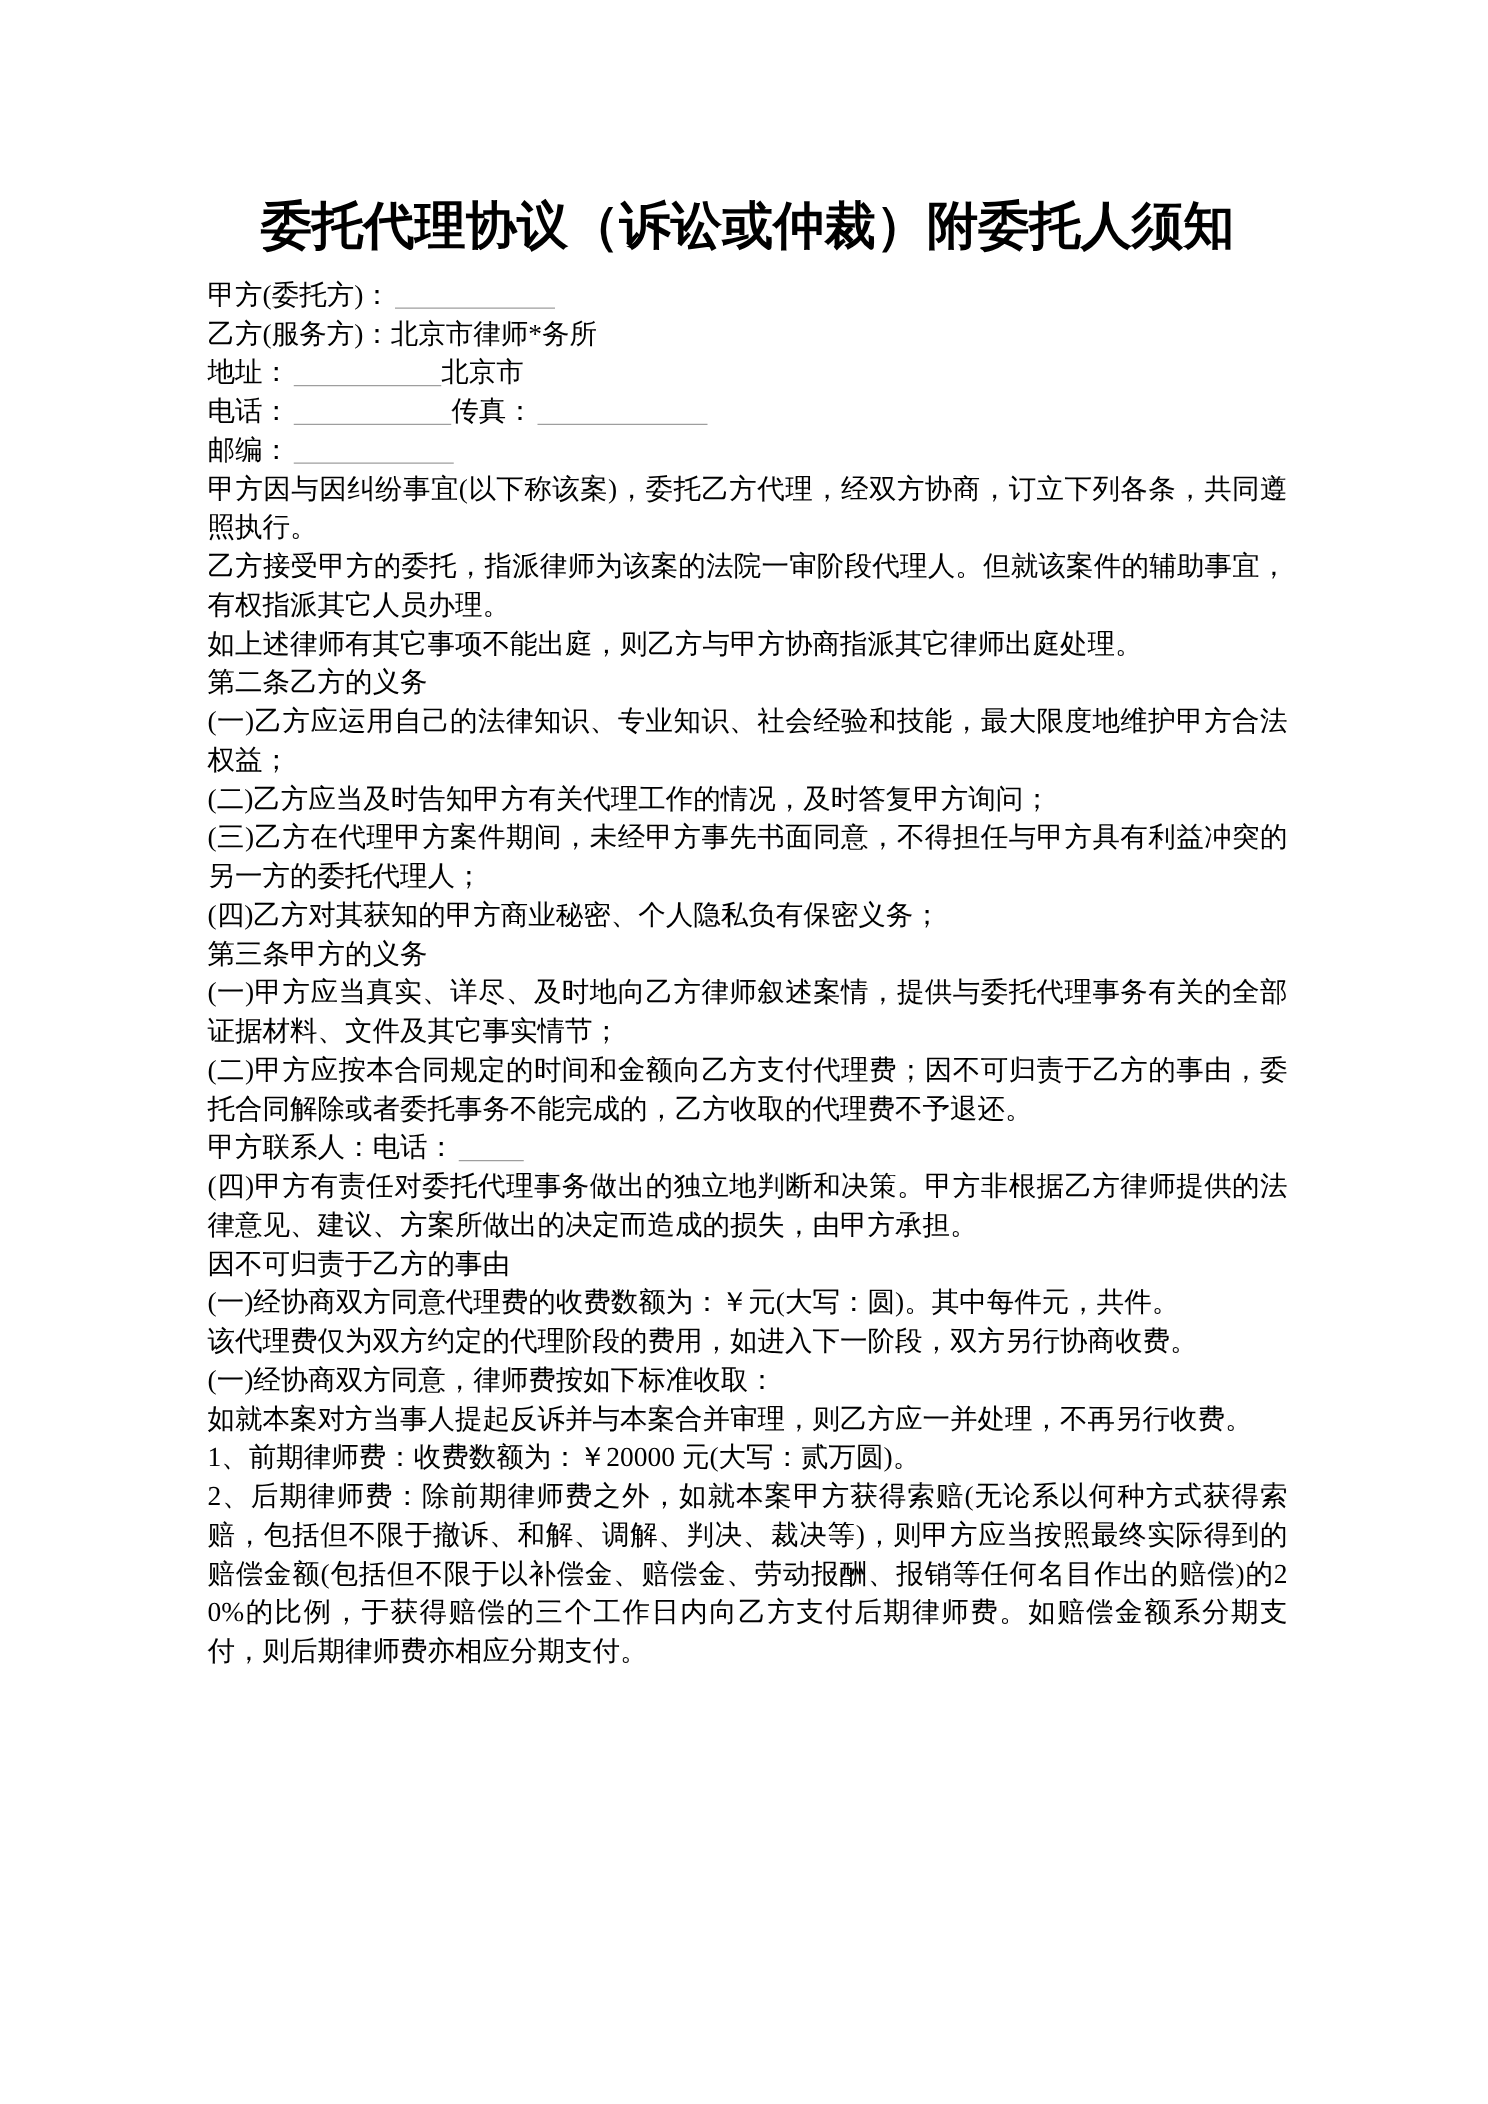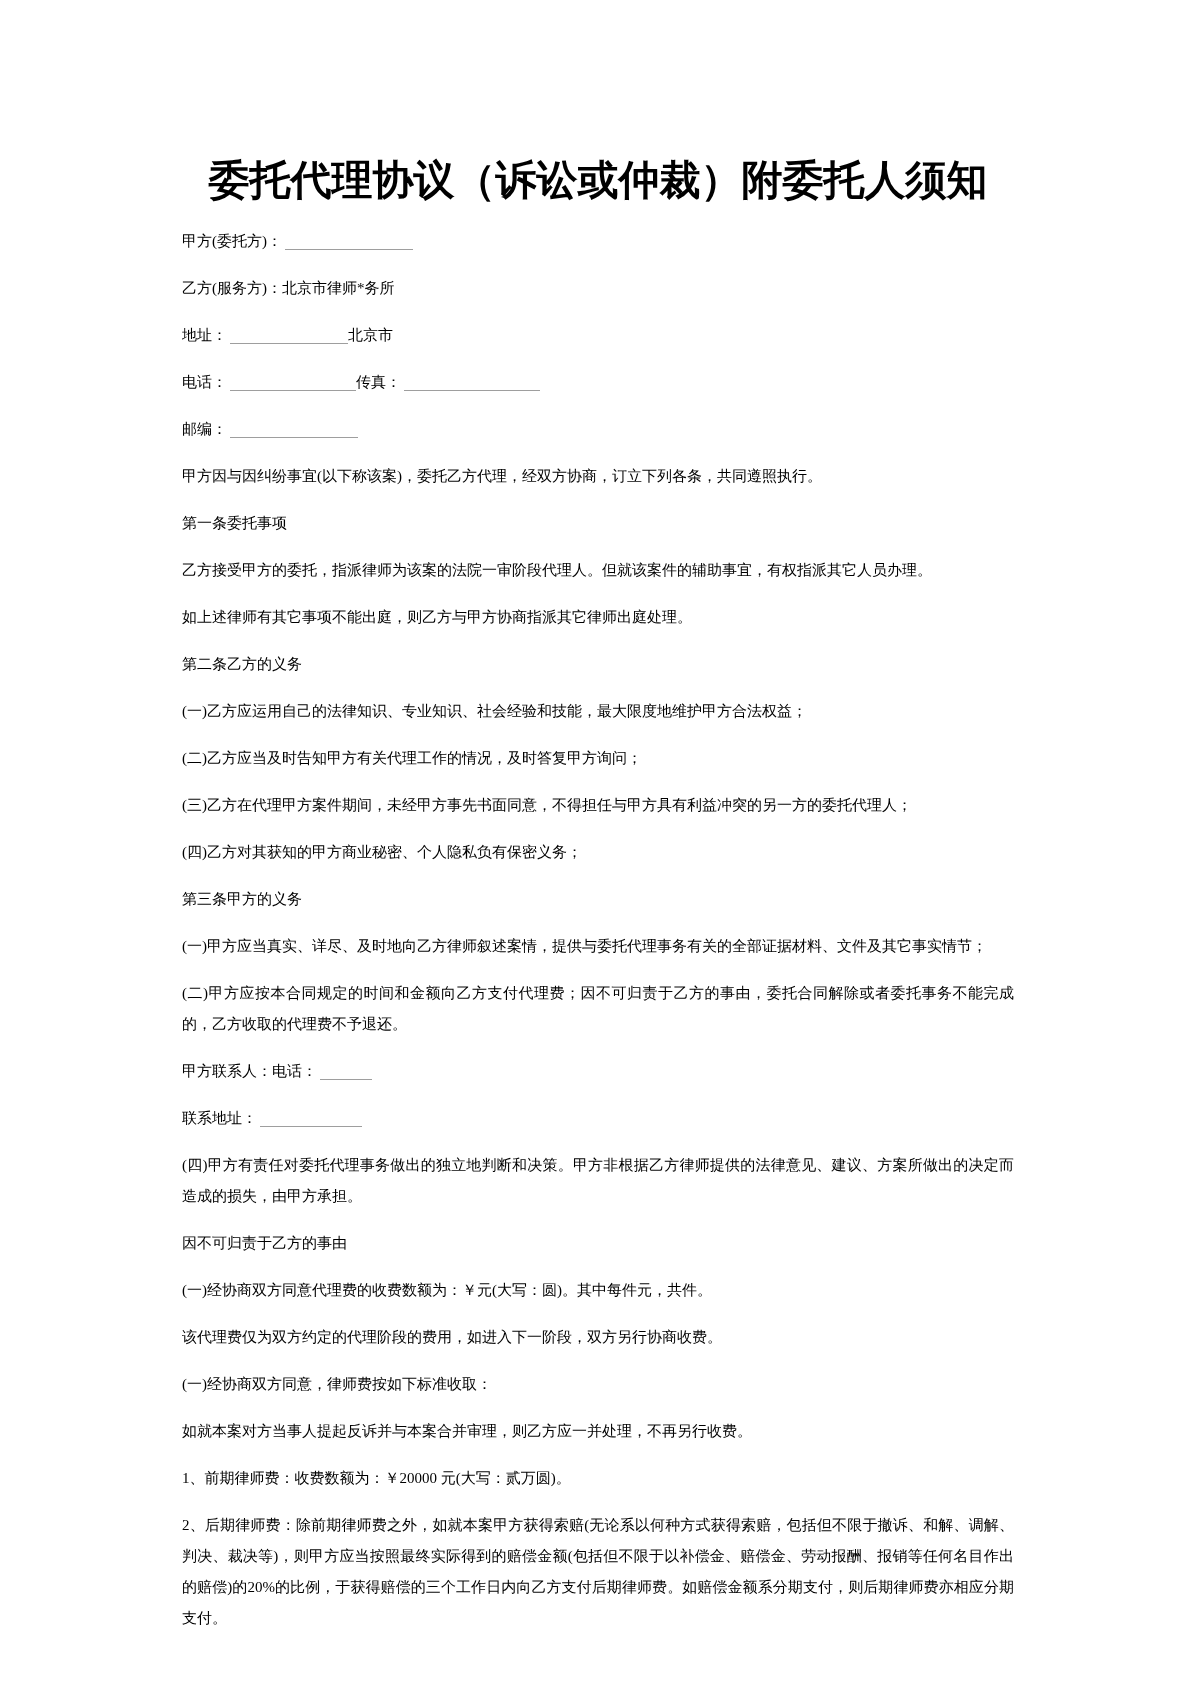--- a/index.html
+++ b/index.html
@@ -23,22 +23,22 @@
   .doc-title {
     margin: 0 0 10px 0;
     text-align: center;
     font-size: 41px;
     font-weight: bold;
     line-height: 60px;
     letter-spacing: 0px;
     white-space: nowrap;
   }
   .doc-body p {
-    margin: 16px;
-    font-size: 15px;
+    margin: 0;
+    font-size: 22px;
     line-height: 31px;
     text-align: justify;
     word-break: break-all;
   }
   .blank {
     display: inline-block;
     height: 15px;
     border-bottom: 1px solid var(--underline-color, #9e9e9e);
     vertical-align: -4px;
     margin-left: 3px;
@@ -49,33 +49,31 @@
 
 <div class="page">
   <h1 class="doc-title">委托代理协议（诉讼或仲裁）附委托人须知</h1>
   <div class="doc-body">
       <p><span>甲方(委托方)：</span><span class="blank" style="width: 128px;"></span></p>
       <p><span>乙方(服务方)：北京市律师*务所</span></p>
       <p><span>地址：</span><span class="blank" style="width: 118px;"></span><span>北京市</span></p>
       <p><span>电话：</span><span class="blank" style="width: 126px;"></span><span>传真：</span><span class="blank" style="width: 136px;"></span></p>
       <p><span>邮编：</span><span class="blank" style="width: 128px;"></span></p>
       <p><span>甲方因与因纠纷事宜(以下称该案)，委托乙方代理，经双方协商，订立下列各条，共同遵照执行。</span></p>
-      <p><span>第一条委托事项</span></p>
       <p><span>乙方接受甲方的委托，指派律师为该案的法院一审阶段代理人。但就该案件的辅助事宜，有权指派其它人员办理。</span></p>
       <p><span>如上述律师有其它事项不能出庭，则乙方与甲方协商指派其它律师出庭处理。</span></p>
       <p><span>第二条乙方的义务</span></p>
       <p><span>(一)乙方应运用自己的法律知识、专业知识、社会经验和技能，最大限度地维护甲方合法权益；</span></p>
       <p><span>(二)乙方应当及时告知甲方有关代理工作的情况，及时答复甲方询问；</span></p>
       <p><span>(三)乙方在代理甲方案件期间，未经甲方事先书面同意，不得担任与甲方具有利益冲突的另一方的委托代理人；</span></p>
       <p><span>(四)乙方对其获知的甲方商业秘密、个人隐私负有保密义务；</span></p>
       <p><span>第三条甲方的义务</span></p>
       <p><span>(一)甲方应当真实、详尽、及时地向乙方律师叙述案情，提供与委托代理事务有关的全部证据材料、文件及其它事实情节；</span></p>
       <p><span>(二)甲方应按本合同规定的时间和金额向乙方支付代理费；因不可归责于乙方的事由，委托合同解除或者委托事务不能完成的，乙方收取的代理费不予退还。</span></p>
       <p><span>甲方联系人：电话：</span><span class="blank" style="width: 52px;"></span></p>
-      <p><span>联系地址：</span><span class="blank" style="width: 102px;"></span></p>
       <p><span>(四)甲方有责任对委托代理事务做出的独立地判断和决策。甲方非根据乙方律师提供的法律意见、建议、方案所做出的决定而造成的损失，由甲方承担。</span></p>
       <p><span>因不可归责于乙方的事由</span></p>
       <p><span>(一)经协商双方同意代理费的收费数额为：￥元(大写：圆)。其中每件元，共件。</span></p>
       <p><span>该代理费仅为双方约定的代理阶段的费用，如进入下一阶段，双方另行协商收费。</span></p>
       <p><span>(一)经协商双方同意，律师费按如下标准收取：</span></p>
       <p><span>如就本案对方当事人提起反诉并与本案合并审理，则乙方应一并处理，不再另行收费。</span></p>
       <p><span>1、前期律师费：收费数额为：￥20000 元(大写：贰万圆)。</span></p>
       <p><span>2、后期律师费：除前期律师费之外，如就本案甲方获得索赔(无论系以何种方式获得索赔，包括但不限于撤诉、和解、调解、判决、裁决等)，则甲方应当按照最终实际得到的赔偿金额(包括但不限于以补偿金、赔偿金、劳动报酬、报销等任何名目作出的赔偿)的20%的比例，于获得赔偿的三个工作日内向乙方支付后期律师费。如赔偿金额系分期支付，则后期律师费亦相应分期支付。</span></p>
     </div>
 </div>

